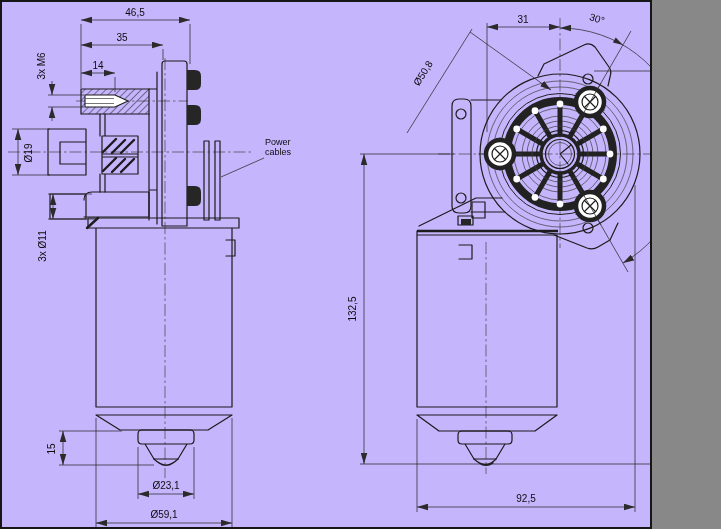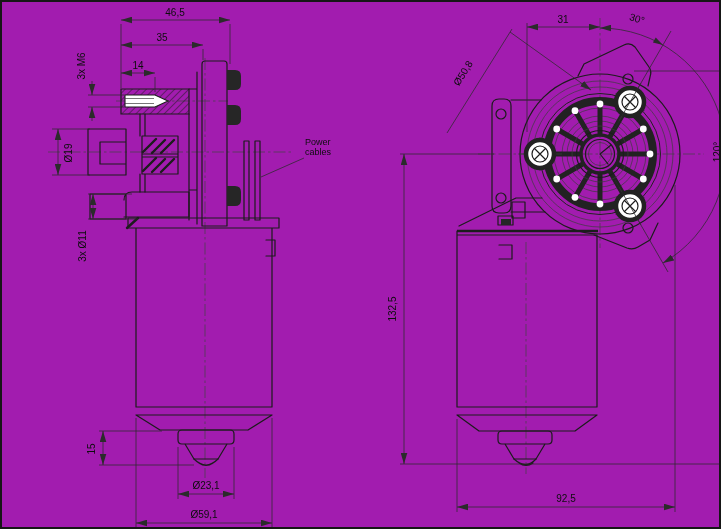--- a/index.html
+++ b/index.html
@@ -1,20 +1,19 @@
 <!DOCTYPE html>
 <html><head>
 <meta charset="utf-8">
 <style>
   html,body{margin:0;padding:0;background:#888;}
   #canvas{
-    width:721px;height:529px;box-sizing:border-box;position:relative;
-    background:#a21caf;border:2px solid #161616;overflow:hidden;
+    width:652px;height:529px;box-sizing:border-box;position:relative;
+    background:#c4b5fd;border:2px solid #161616;overflow:hidden;
     font-family:"Liberation Sans",sans-serif;
-    padding-left:40px;
   }
   svg{display:block;}
   .ol{stroke:#1c1c1c;stroke-width:1.2;fill:none;stroke-linejoin:round;stroke-linecap:round}
   .thin{stroke:#3c3c3c;stroke-width:.7;fill:none}
   .dim{stroke:#2b2b2b;stroke-width:.75;fill:none}
   .cl{stroke:#444;stroke-width:.7;fill:none;stroke-dasharray:12 3 2.5 3}
   .dk{fill:#262626;stroke:none}
   .rim{stroke:#222;fill:none}
   .teeth{stroke:#1c1c1c;stroke-width:2.4;fill:none;stroke-linecap:round}
   text{font:10px "Liberation Sans",sans-serif;fill:#0d0d0d}

